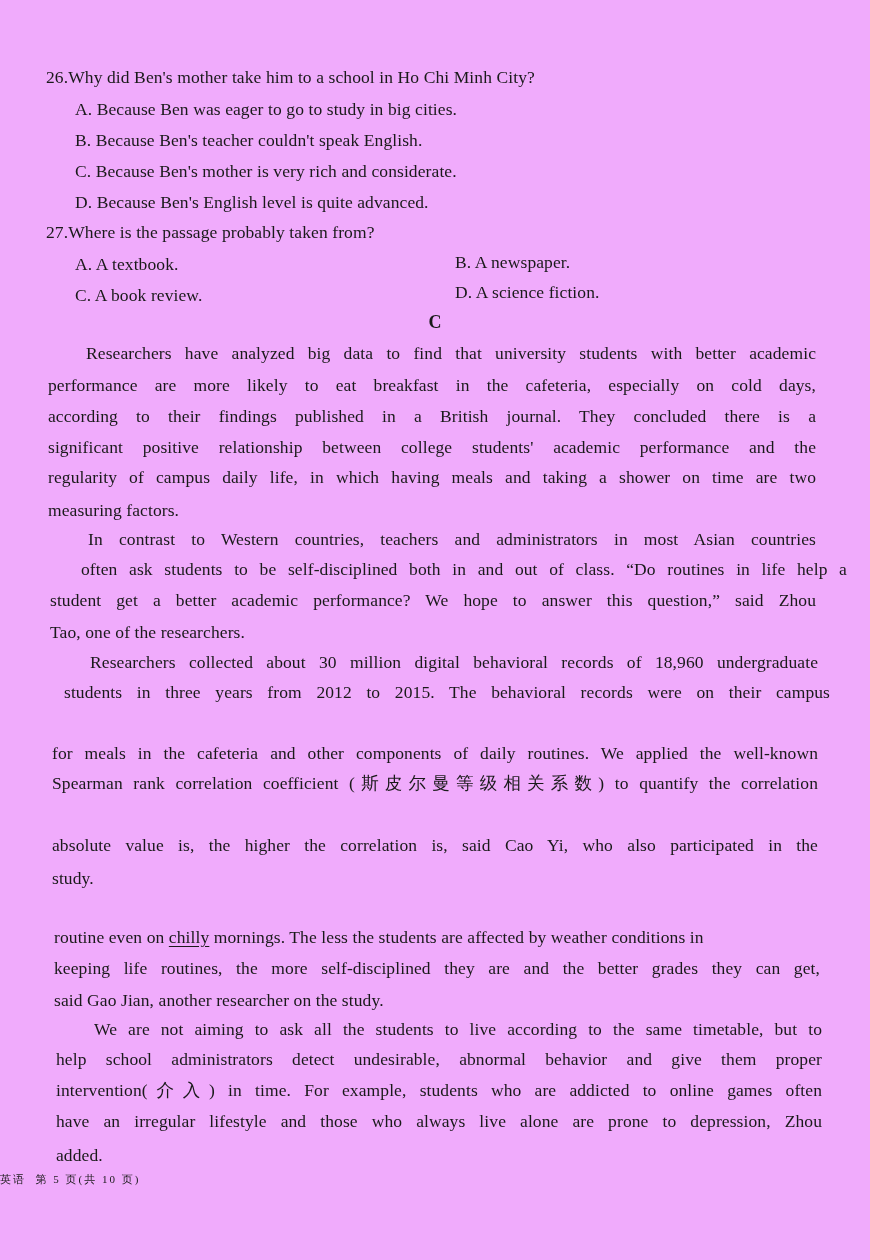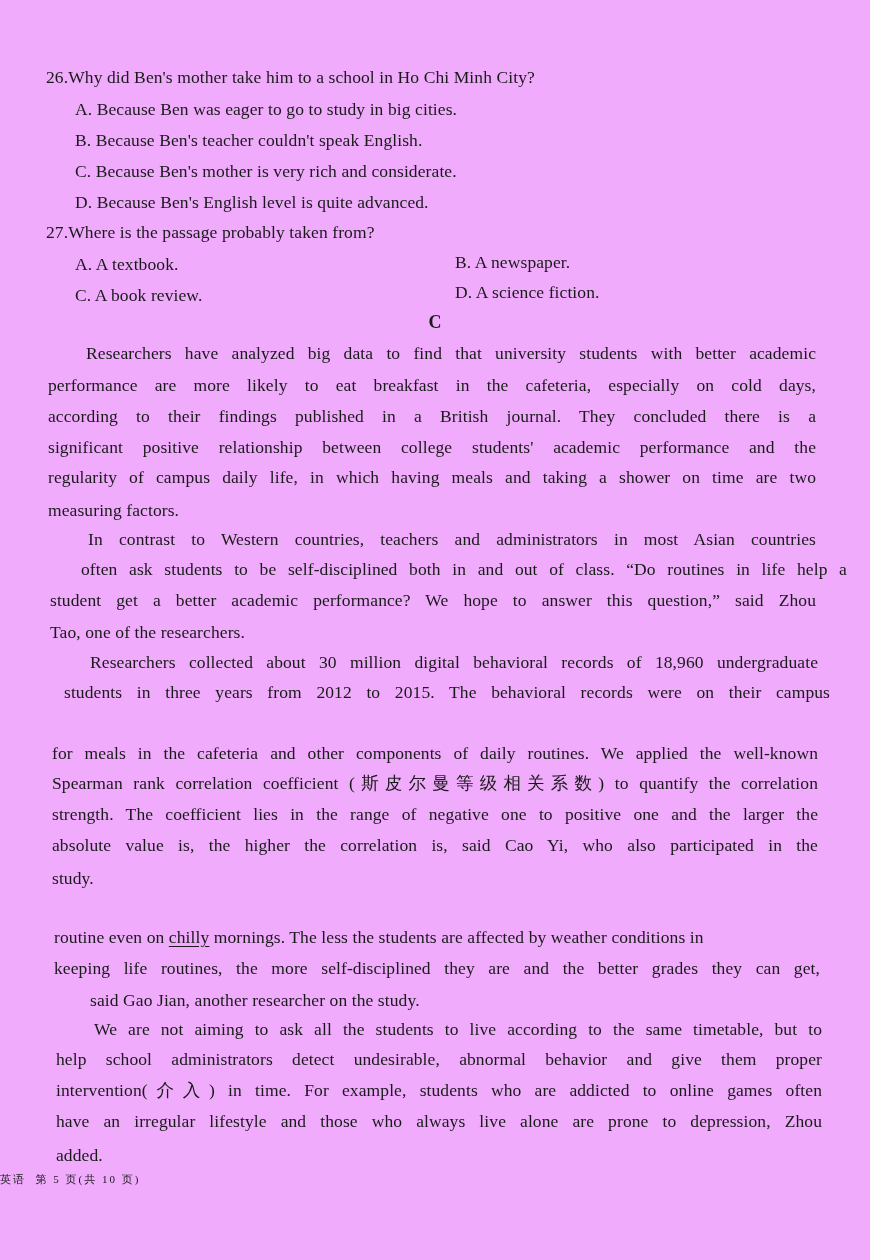--- a/index.html
+++ b/index.html
@@ -63,31 +63,30 @@
 
   <div class="line just" style="top:528px; left:88px; width:728px;">In contrast to Western countries, teachers and administrators in most Asian countries</div>
   <div class="line just" style="top:558px; left:37px; width:766px;margin-left:44px;">often ask students to be self-disciplined both in and out of class. “Do routines in life help a</div>
   <div class="line just" style="top:589px; left:50px; width:766px;">student get a better academic performance? We hope to answer this question,” said Zhou</div>
   <div class="line" style="top:621px; left:50px;">Tao, one of the researchers.</div>
 
   <div class="line just" style="top:651px; left:90px; width:728px;">Researchers collected about 30 million digital behavioral records of 18,960 undergraduate</div>
   <div class="line just" style="top:681px; left:52px; width:766px;margin-left:12px;">students in three years from 2012 to 2015. The behavioral records were on their campus</div>
   <div class="line just" style="top:742px; left:52px; width:766px;">for meals in the cafeteria and other components of daily routines. We applied the well-known</div>
   <div class="line just" style="top:772px; left:52px; width:766px;">Spearman rank correlation coefficient (斯皮尔曼等级相关系数) to quantify the correlation</div>
-  <div class="line just" style="top:803px; left:52px; width:766px;">strength. The coefficient lies in the range of negative one to positive one and the larger the</div>
   <div class="line just" style="top:834px; left:52px; width:766px;">absolute value is, the higher the correlation is, said Cao Yi, who also participated in the</div>
   <div class="line" style="top:867px; left:52px;">study.</div>
 
   <div class="line" style="top:926px; left:54px; width:766px; display:flex;">
     <span style="white-space:pre;">routine even on </span>
       <span class="u">chilly</span>
       <span style="white-space:pre;"> mornings. The less the students are affected by weather conditions in</span>
   </div>
   <div class="line just" style="top:957px; left:54px; width:766px;">keeping life routines, the more self-disciplined they are and the better grades they can get,</div>
-  <div class="line" style="top:989px; left:54px;margin-left:36px;">said Gao Jian, another researcher on the study.</div>
+  <div class="line" style="top:989px; left:54px;">said Gao Jian, another researcher on the study.</div>
 
   <div class="line just" style="top:1018px; left:94px; width:728px;">We are not aiming to ask all the students to live according to the same timetable, but to</div>
   <div class="line just" style="top:1048px; left:56px; width:766px;">help school administrators detect undesirable, abnormal behavior and give them proper</div>
   <div class="line just" style="top:1079px; left:56px; width:766px;">intervention(介入) in time. For example, students who are addicted to online games often</div>
   <div class="line just" style="top:1110px; left:56px; width:766px;">have an irregular lifestyle and those who always live alone are prone to depression, Zhou</div>
   <div class="line" style="top:1144px; left:56px;">added.</div>
 
   <div class="footer" style="white-space:pre;">英语  第 5 页(共 10 页)</div>
 </div>
 

